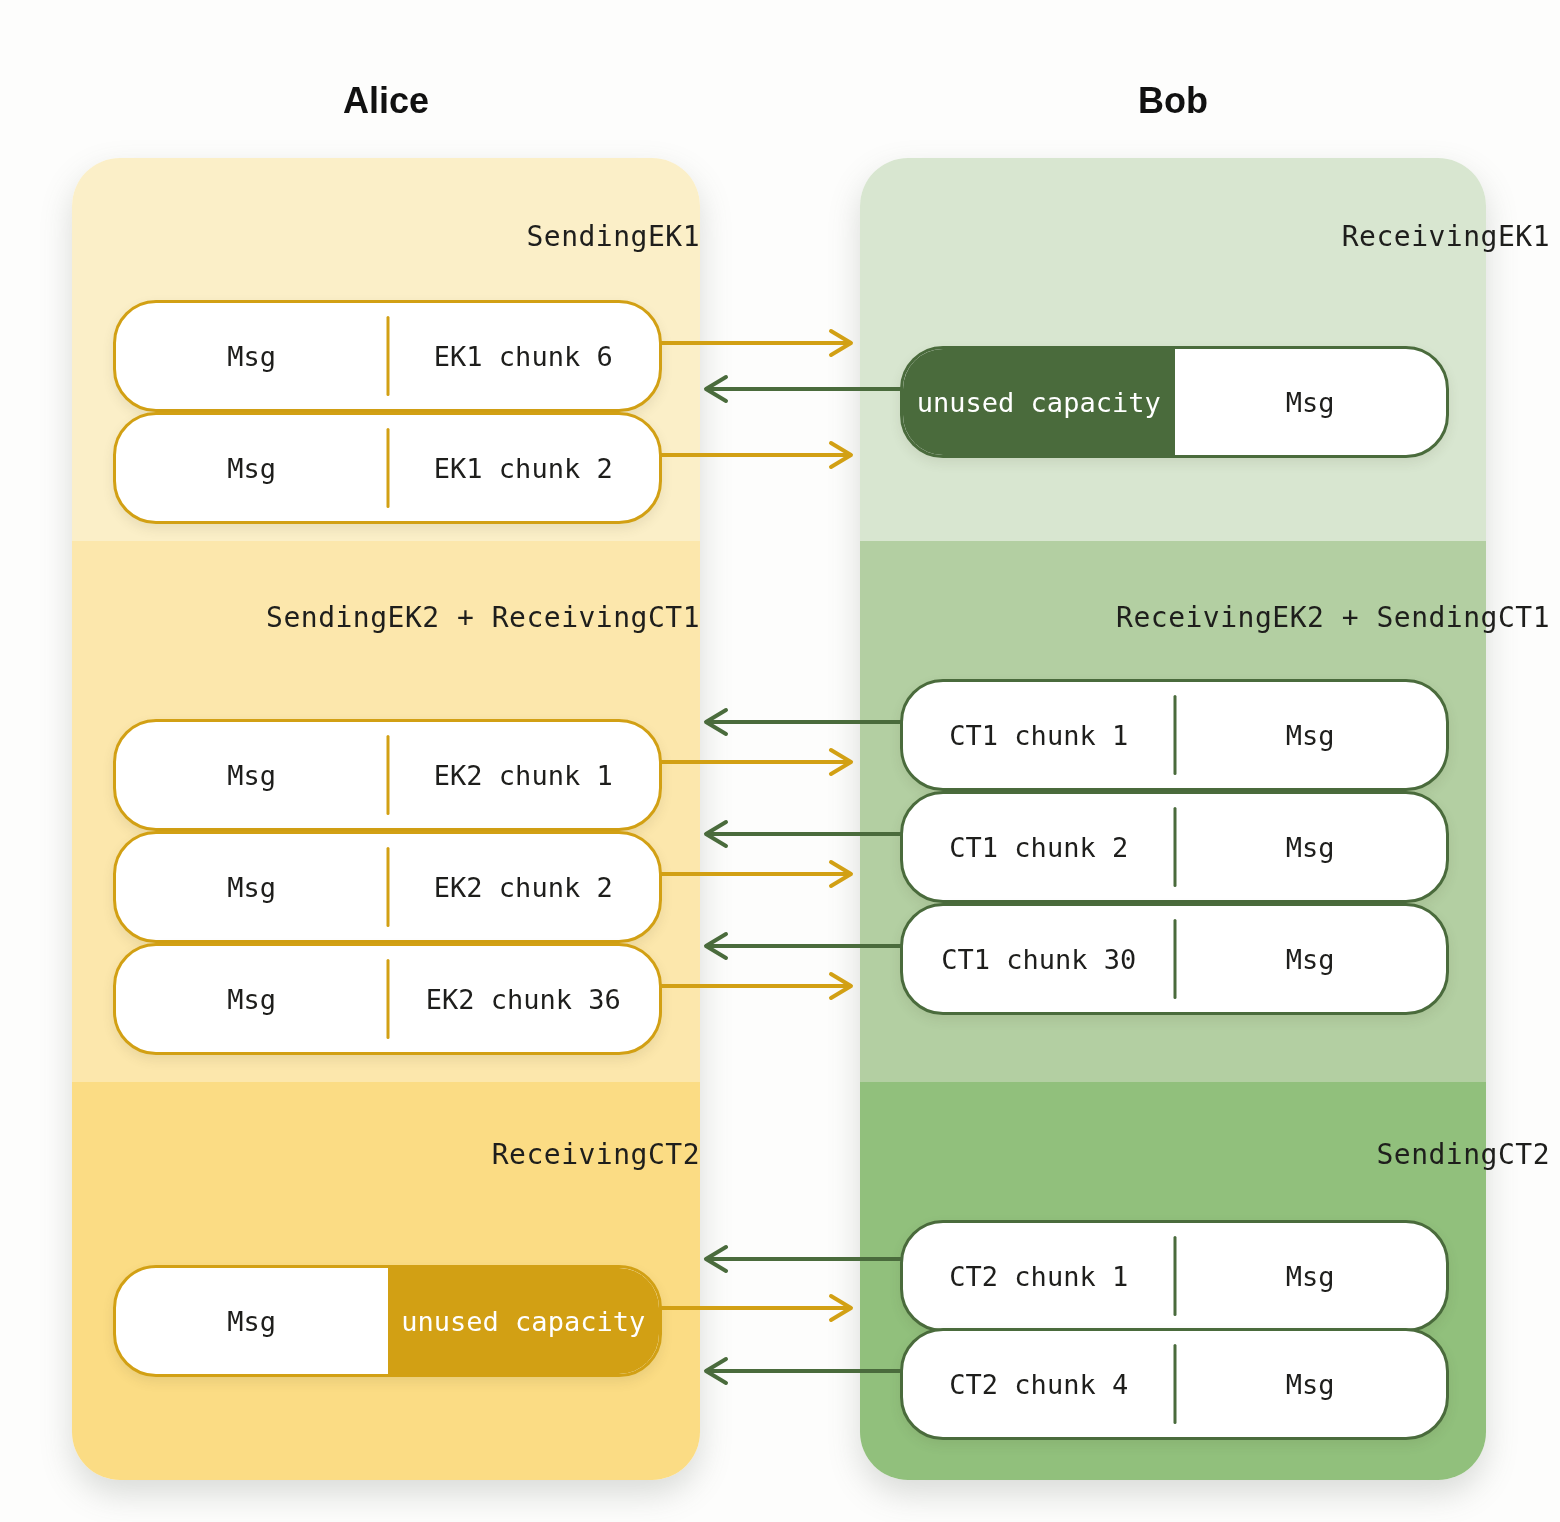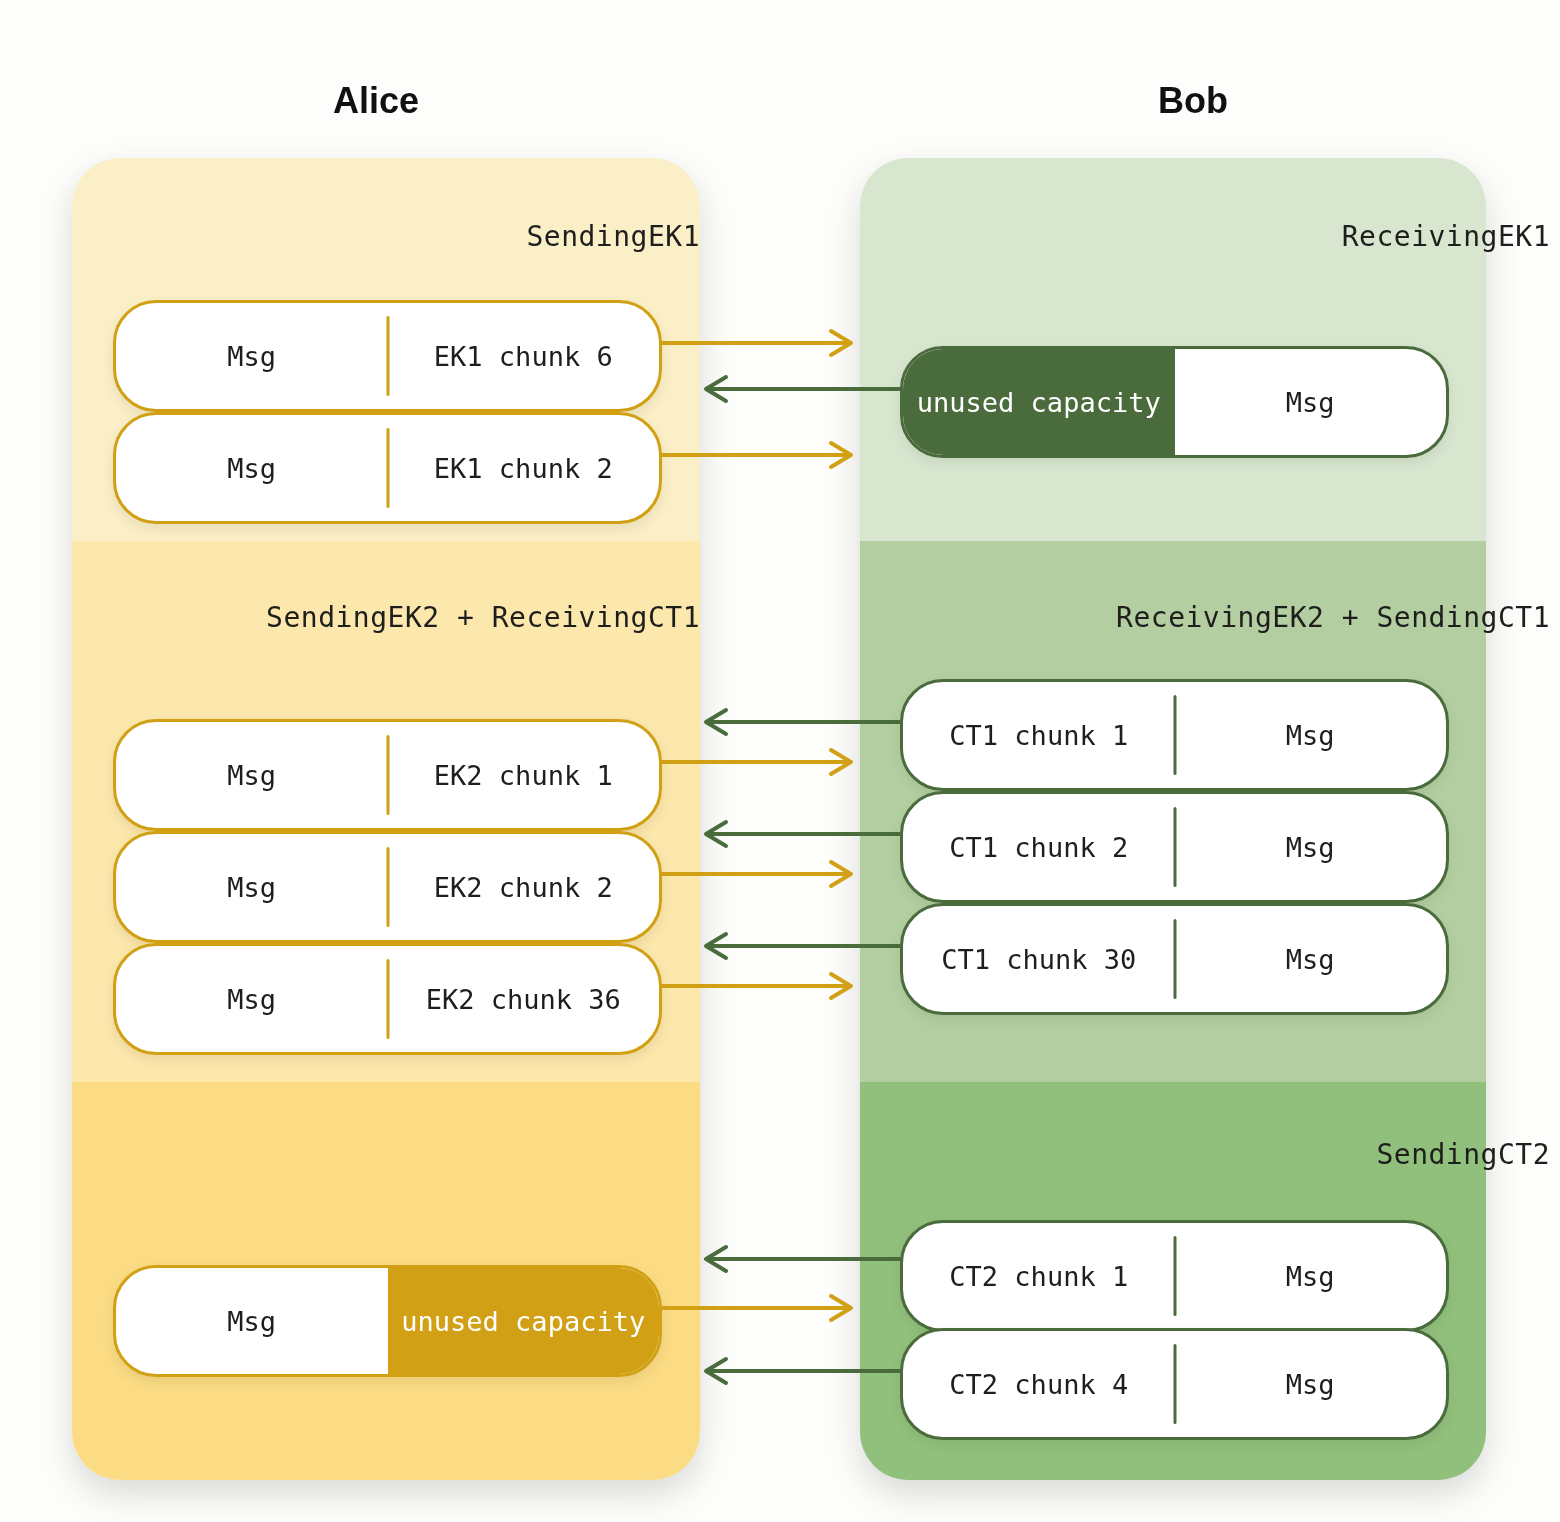--- a/index.html
+++ b/index.html
@@ -11,22 +11,22 @@
   .canvas{
     position:relative; width:1560px; height:1522px; overflow:hidden;
     font-family:"DejaVu Sans Mono","Liberation Mono",monospace; color:var(--text);
     background:#FDFDFC;
   }
   .title{
     position:absolute; top:80px; height:42px; line-height:42px;
     text-align:center; font-family:"Liberation Sans",sans-serif;
     font-size:36px; font-weight:600; color:#111;
   }
-  .alice-title{left:62px; width:628px;}
-  .bob-title{left:880px; width:626px;text-align:center;}
+  .alice-title{left:72px; width:628px;}
+  .bob-title{left:860px; width:626px;text-align:center;}
 
   .panel{
     position:absolute; top:158px; height:1322px; border-radius:48px; overflow:hidden;
     box-shadow:0 14px 32px rgba(90,100,90,0.22);
   }
   .alice-panel{left:72px; width:628px;}
   .bob-panel{left:860px; width:626px;}
   .section{width:100%;}
   .s0{height:383px;} .s1{height:541px;} .s2{height:398px;}
   .a-s0{background:var(--alice-s0);} .a-s1{background:var(--alice-s1);} .a-s2{background:var(--alice-s2);}
@@ -80,20 +80,21 @@
   </div>
 
   <div class="panel bob-panel">
     <div class="section s0 b-s0"></div>
     <div class="section s1 b-s1"></div>
     <div class="section s2 b-s2"></div>
   </div>
 
   <div class="sec-label al row0">SendingEK1</div>
   <div class="sec-label al row1">SendingEK2 + ReceivingCT1</div>
+  <div class="sec-label al row2">ReceivingCT2</div>
   <div class="sec-label bl row0">ReceivingEK1</div>
   <div class="sec-label bl row1">ReceivingEK2 + SendingCT1</div>
   <div class="sec-label bl row2">SendingCT2</div>
 
   <div class="pill gold ax" style="top:300px">
     <span class="half left">Msg</span>
     <span class="divider"></span>
     <span class="half right">EK1 chunk 6</span>
   </div>
   <div class="pill gold ax" style="top:412px">

